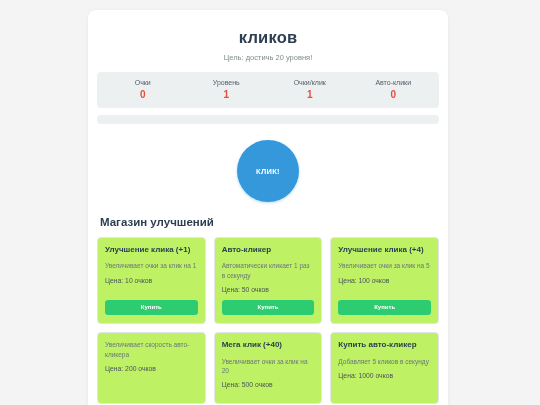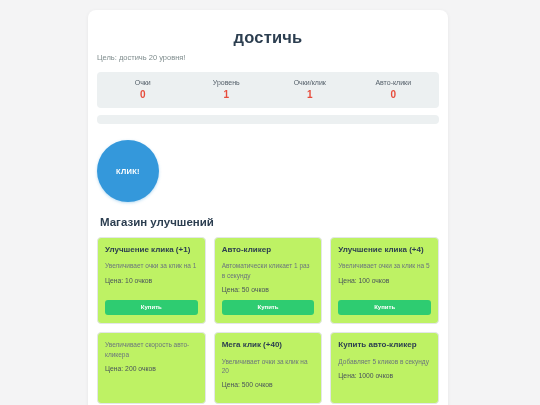--- a/index.html
+++ b/index.html
@@ -35,20 +35,21 @@
   .app-title {
     margin: 4px 0 0 0;
     text-align: center;
     font-size: 16.5px;
     font-weight: bold;
     color: #2c3e50;
     letter-spacing: 0.2px;
   }
   .app-subtitle {
     margin: 6px 0 0 0;
+    text-align: center;
     font-size: 7.5px;
     color: #7f8c8d;
   }
   
   .stats-bar {
     margin-top: 10px;
     background: #ecf0f1;
     border-radius: 4px;
     display: flex;
     padding: 7px 4px 8px 4px;
@@ -79,20 +80,21 @@
   }
   .progress-fill {
     height: 100%;
     width: 0%;
     background: #2ecc71;
     border-radius: 4px;
   }
   
   .click-area {
     display: flex;
+    justify-content: center;
     align-items: center;
     padding: 16px 0 14px 0;
   }
   .click-button {
     width: 62px;
     height: 62px;
     border-radius: 50%;
     background: #3498db;
     border: none;
     color: #ffffff;
@@ -158,21 +160,21 @@
     cursor: pointer;
     text-align: center;
   }
 </style>
 </head>
 <body>
 
 <div class="page">
   <div class="app-container">
 
-    <h1 class="app-title">достичь</h1>
+    <h1 class="app-title">кликов</h1>
     <p class="app-subtitle">Цель: достичь 20 уровня!</p>
 
     <div class="stats-bar">
       <div class="stat-cell">
         <span class="stat-label">Очки</span>
         <span class="stat-value">0</span>
       </div>
       <div class="stat-cell">
         <span class="stat-label">Уровень</span>
         <span class="stat-value">1</span>

